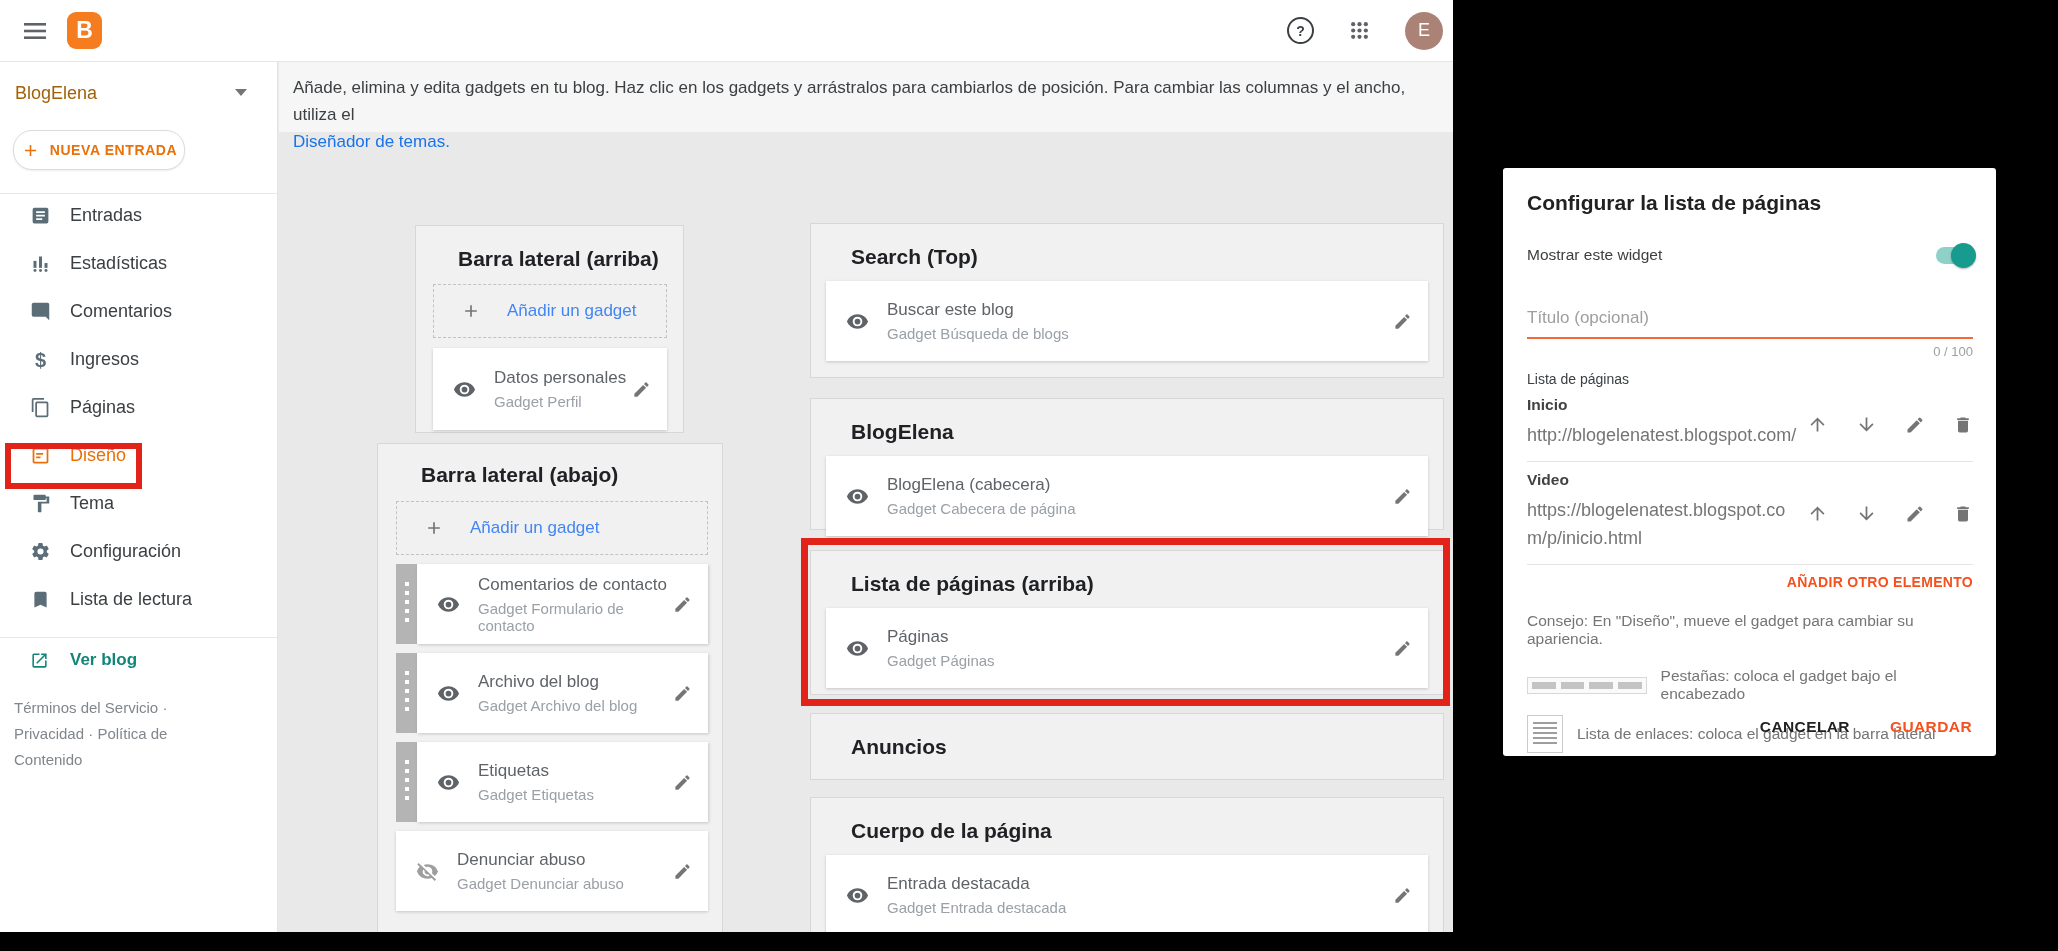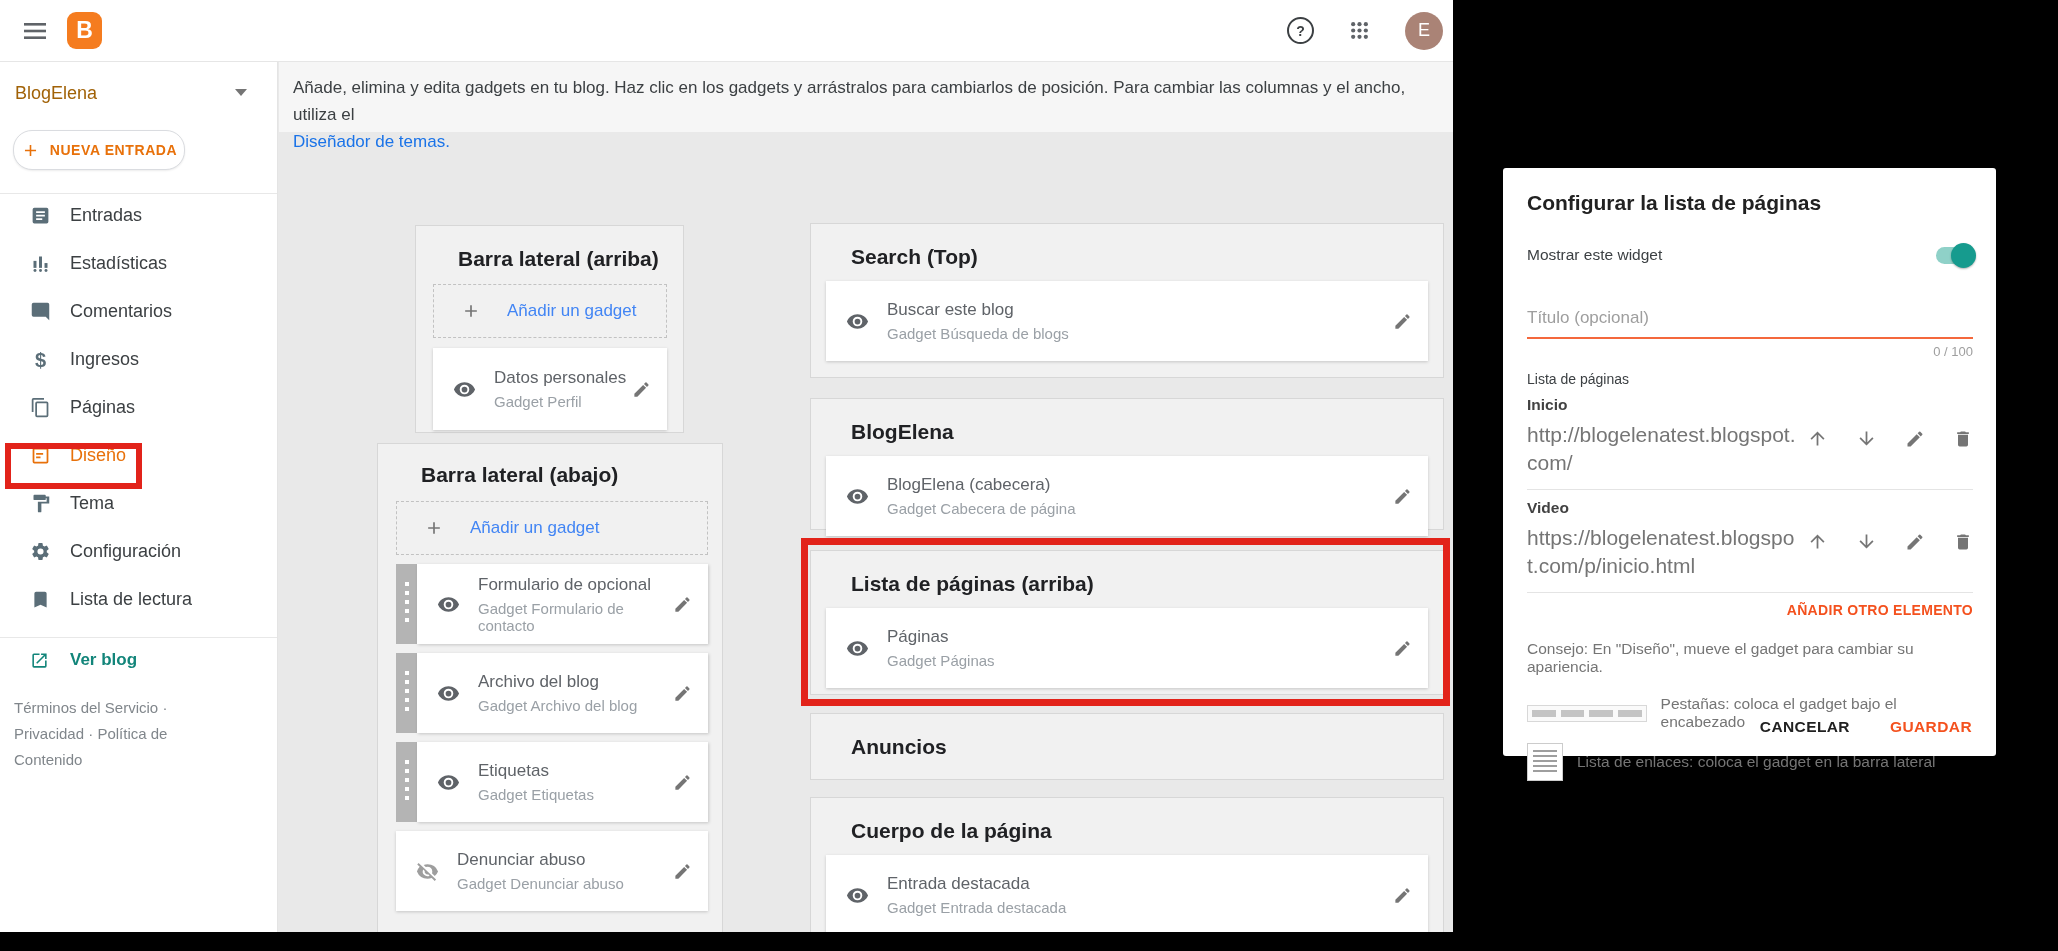--- a/index.html
+++ b/index.html
@@ -103,21 +103,21 @@
          background:#169b8e;box-shadow:0 1px 2px rgba(0,0,0,.3);}
   .m-input{margin-top:40px;}
   .m-input input{width:100%;border:none;outline:none;background:transparent;font-family:inherit;
          font-size:17px;color:#212121;padding:0 0 9px 0;border-bottom:2px solid #f4683c;box-sizing:border-box;}
   .m-input input::placeholder{color:#9e9e9e;}
   .m-counter{margin-top:5px;text-align:right;font-size:13px;color:#9e9e9e;}
   .m-listlabel{margin-top:12px;font-size:14px;color:#3c4043;}
   .m-item{display:flex;border-bottom:1px solid #e4e4e4;padding:9px 0 12px 0;}
   .m-item .pcol{flex:1;min-width:0;padding-right:10px;}
   .m-item .pname{font-size:15.5px;font-weight:bold;color:#424242;}
-  .m-item .purl{margin-top:7px;font-size:21px;line-height:28px;color:#757575;word-break:break-all;}
+  .m-item .purl{margin-top:7px;font-size:18px;line-height:28px;color:#757575;word-break:break-all;}
   .m-actions{display:flex;gap:28px;margin-top:4px;color:#757575;}
   .m-actions .ico{cursor:pointer;}
   .m-add{margin-top:9px;text-align:right;font-size:14px;font-weight:bold;letter-spacing:.3px;
          color:#f4511e;cursor:pointer;}
   .m-tip{margin-top:22px;font-size:15.5px;color:#757575;}
   .m-opt{display:flex;align-items:center;gap:14px;color:#757575;font-size:15.5px;}
   .m-opt.o1{margin-top:19px;}
   .m-opt.o2{margin-top:12px;}
   .tabs-preview{width:124px;height:17px;border:1px solid #d8d8d8;background:#fafafa;display:flex;
          gap:5px;align-items:center;padding:0 4px;box-sizing:border-box;}
@@ -331,21 +331,21 @@
             <div class="handle">
                 <i></i>
               </div>
             <div class="grow">
               <span class="ico eye">
                 <svg width="23" height="23" viewBox="0 0 24 24" fill="currentColor">
                     <path d="M12 4.5C7 4.5 2.73 7.61 1 12c1.73 4.39 6 7.5 11 7.5s9.27-3.11 11-7.5c-1.73-4.39-6-7.5-11-7.5zM12 17a5 5 0 1 1 0-10 5 5 0 0 1 0 10zm0-8a3 3 0 1 0 0 6 3 3 0 0 0 0-6z"></path>
                   </svg>
               </span>
               <div class="gtxt">
-                <div class="gname">Formulario de opcional</div>
+                <div class="gname">Comentarios de contacto</div>
                 <div class="gtype">Gadget Formulario de contacto</div>
               </div>
               <span class="ico pen">
                 <svg width="19" height="19" viewBox="0 0 24 24" fill="currentColor">
                     <path d="M3 17.25V21h3.75L17.81 9.94l-3.75-3.75zM20.71 7.04a1 1 0 0 0 0-1.41l-2.34-2.34a1 1 0 0 0-1.41 0l-1.83 1.83 3.75 3.75z"></path>
                   </svg>
               </span>
             </div>
           </div>
 

